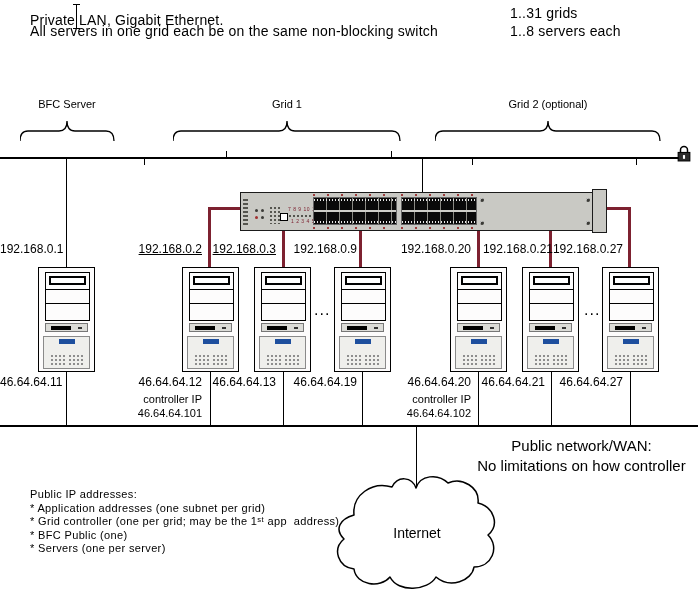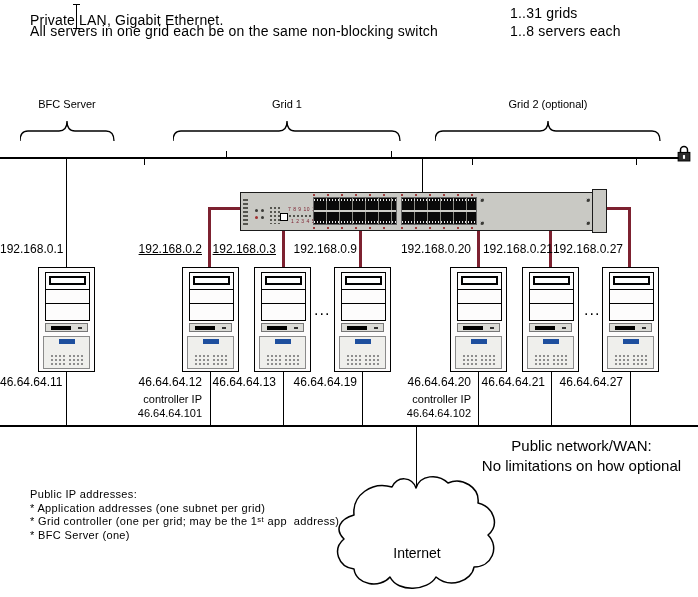--- a/index.html
+++ b/index.html
@@ -55,21 +55,21 @@
   .panel{position:absolute;left:4px;top:68px;width:47px;height:33px;background:#efefec;border:1px solid #8a8a8a;box-sizing:border-box;}
   .badge{position:absolute;left:50%;top:2px;transform:translateX(-50%);width:16px;height:5px;background:var(--badge);}
   .vent{position:absolute;bottom:3px;width:15px;height:11px;
         background-image:radial-gradient(#8d8d8d .8px,transparent 1px);background-size:4px 4px;}
   .vent.l{left:6px;} .vent.r{right:6px;}
   
   .group-label{position:absolute;top:98px;width:140px;font-size:11px;text-align:center;white-space:nowrap;}
   .fnotes{position:absolute;left:30px;top:488px;font-size:11px;line-height:13.6px;letter-spacing:.35px;}
   .fnotes div{white-space:pre;}
   #pubnote{position:absolute;left:464px;top:436px;width:235px;font-size:15px;line-height:19.5px;text-align:center;}
-  #cloud-label{position:absolute;left:377px;top:525px;width:80px;text-align:center;font-size:14px;margin-top:20px;}
+  #cloud-label{position:absolute;left:377px;top:525px;width:80px;text-align:center;font-size:14px;}
   .cursor-stem{position:absolute;left:76px;top:5px;width:1px;height:23px;background:#000;}
   .cursor-wing{position:absolute;width:7px;height:1px;background:#000;left:73px;}
 </style>
 </head>
 <body>
 
 <div id="canvas">
 
   <div class="abs note" style="left:30px;top:4px;margin-top:7px;">Private LAN, Gigabit Ethernet.</div>
   <div class="abs note" style="left:30px;top:22px;">All servers in one grid each be on the same non-blocking switch</div>
@@ -311,28 +311,29 @@
   <div class="ctrl" style="left:399px;top:392px;width:72px;">
     <div>controller IP</div>
     <div>46.64.64.102</div>
   </div>
 
   <div class="hline" style="left:0;top:425px;width:698px;"></div>
   <div class="vline" style="left:416px;top:427px;height:61px;"></div>
 
   <div id="pubnote">
     <div>Public network/WAN:</div>
-    <div>No limitations on how optional</div>
+    <div>No limitations on how controller</div>
   </div>
 
   <div class="fnotes">
     <div>Public IP addresses:</div>
     <div>* Application addresses (one subnet per grid)</div>
     <div>* Grid controller (one per grid; may be the 1ˢᵗ app  address)</div>
-    <div>* BFC Server (one)</div>
+    <div>* BFC Public (one)</div>
+    <div>* Servers (one per server)</div>
   </div>
 
   <svg class="abs" style="left:332px;top:467px;" width="172" height="130" viewBox="0 0 172 130">
     <path d="M 22,48
              C 20,28 40,14 60,20
              C 66,8 80,10 84,21
              C 88,8 106,6 116,16
              C 130,10 148,20 146,36
              C 162,40 168,58 156,68
              C 168,80 160,100 142,100

